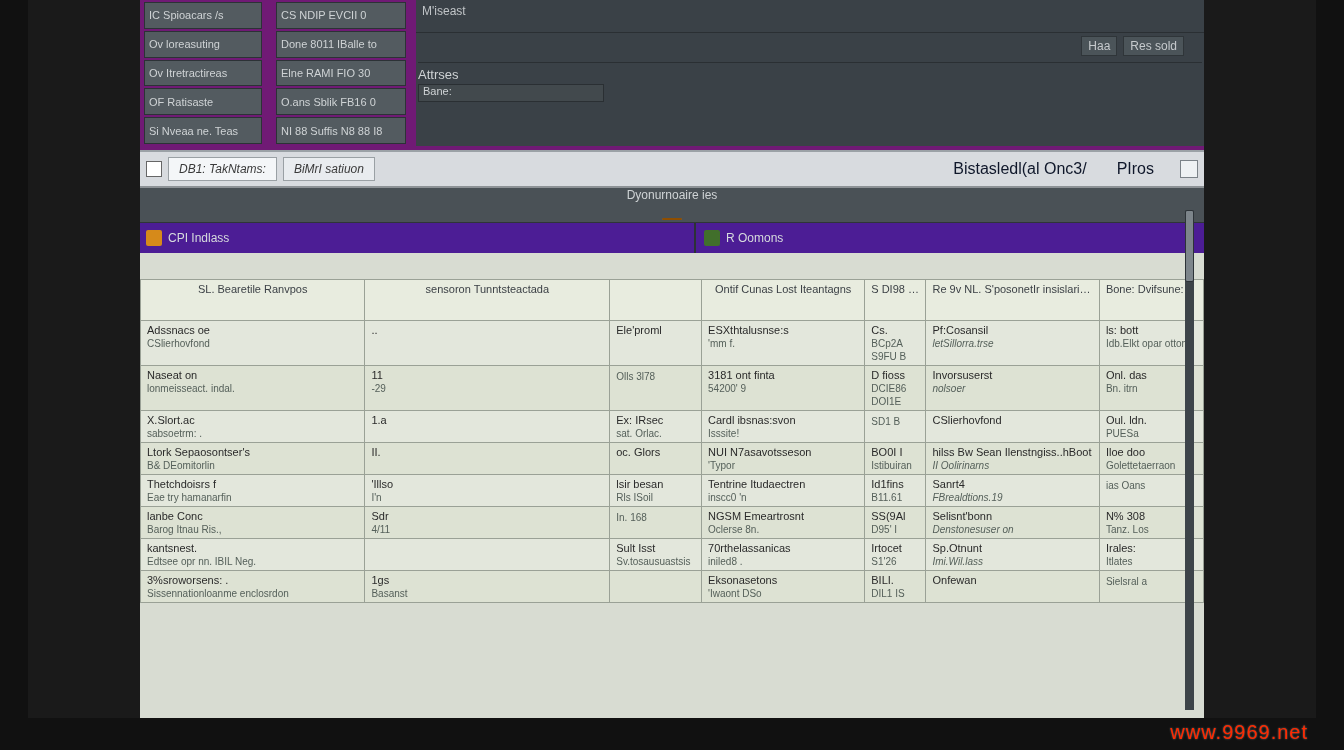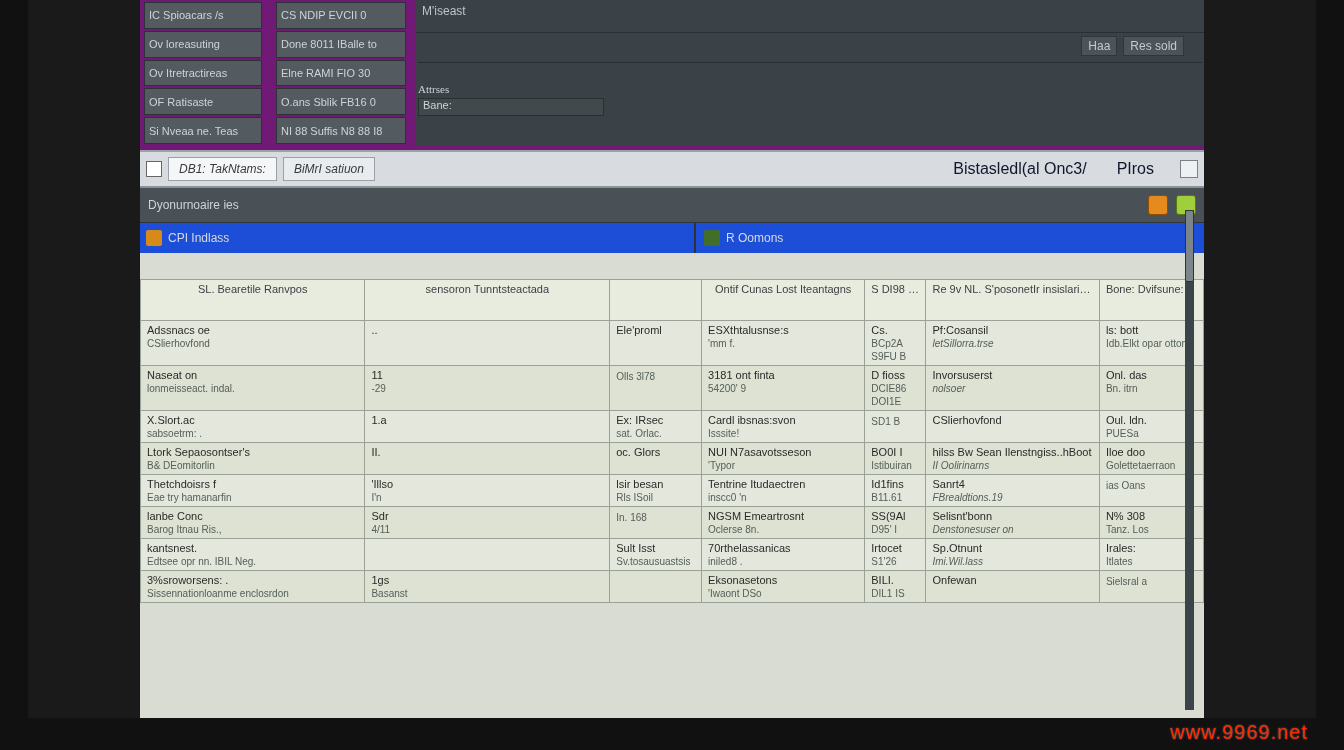--- a/index.html
+++ b/index.html
@@ -56,21 +56,21 @@
   }
   .top-right .btn-pair span{
     color:#c6cacd;font-size:12px;padding:2px 6px;
     background:#4b5459;border:1px solid #2f3539;
   }
   .top-right .field-row{
     position:absolute;left:2px;right:2px;top:62px;
     border-top:1px solid #2a2f33;
   }
   .top-right .label{
-    display:inline-block;margin-top:20px;color:#cfd3d5;font-size:11px;font-family:Liberation Serif, serif;
+    display:inline-block;margin-top:4px;color:#cfd3d5;font-size:13px;
   }
   .top-right .entry{
     margin-top:2px;width:180px;height:16px;
     background:#42494d;border:1px solid #2a2f33;
     color:#cfd3d5;font-size:11px;padding-left:4px;
   }
 
   
   .toolbar{
     height:34px;background:#d8dbdf;
@@ -90,31 +90,31 @@
   .toolbar .spacer{flex:1;}
   .toolbar small{color:#0f172a;font-size:16px;}
   .toolbar .mini{
     width:16px;height:16px;border:1px solid #7b8288;background:#eef1f3;
   }
 
   
   .section-bar{
     height:34px;background:#4a5156;border-bottom:1px solid #2f3539;
     display:flex;align-items:center;color:#cfd3d5;font-size:12px;
-    padding:0 8px;gap:8px;
+    padding:0 8px;gap:8px;flex-direction:column;
   }
   .section-bar .title{flex:0 0 auto;}
   .section-bar .spacer{flex:1;}
   .sq{width:18px;height:18px;border-radius:3px;}
   .sq.orange{background:#e58a1e;border:1px solid #8f4e00;}
   .sq.green {background:#9fcf3d;border:1px solid #557a10;}
 
   
   .panel-head-row{
-    height:30px;background:#1d4ed8;display:flex;align-items:center;
+    height:30px;background:#4c1d95;display:flex;align-items:center;
     color:#d6dadd;font-size:12px;
   }
   .panel-head-row .ph{
     display:flex;align-items:center;gap:6px;padding-left:6px;
   }
   .panel-head-row .ph .icon{
     width:16px;height:16px;border-radius:2px;
   }
   .ph-left{width:546px;}
   .ph-left .icon{background:#d68a1a;}

